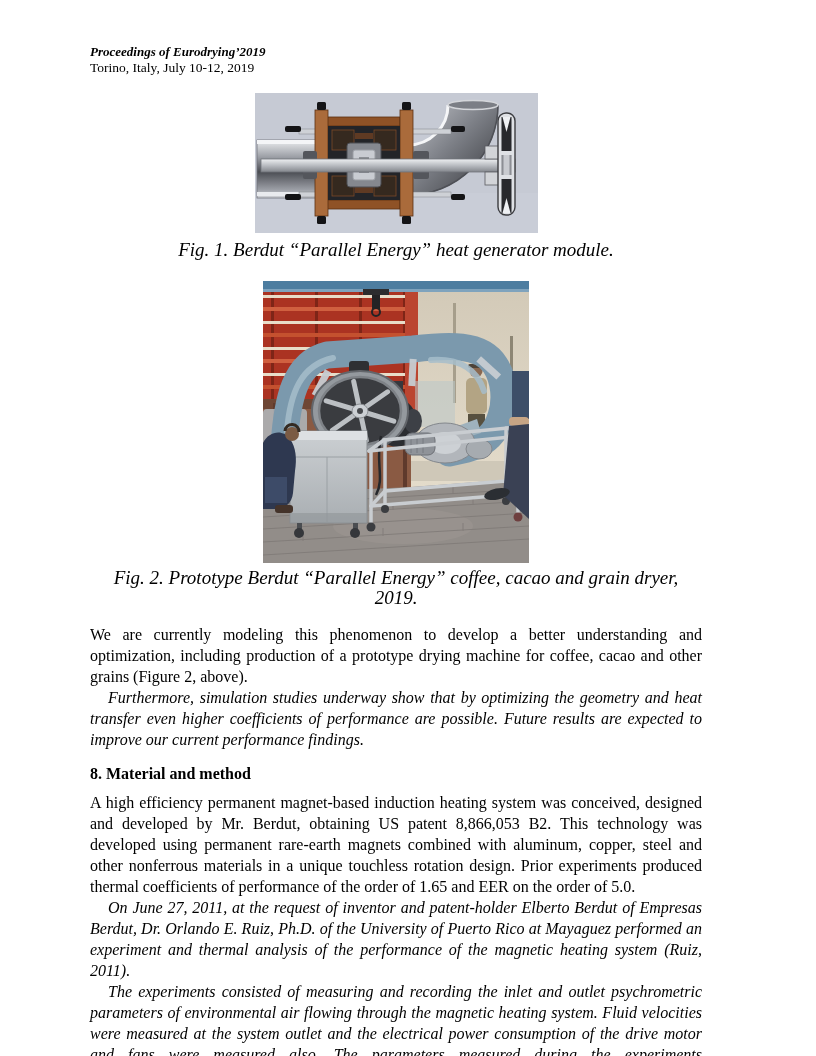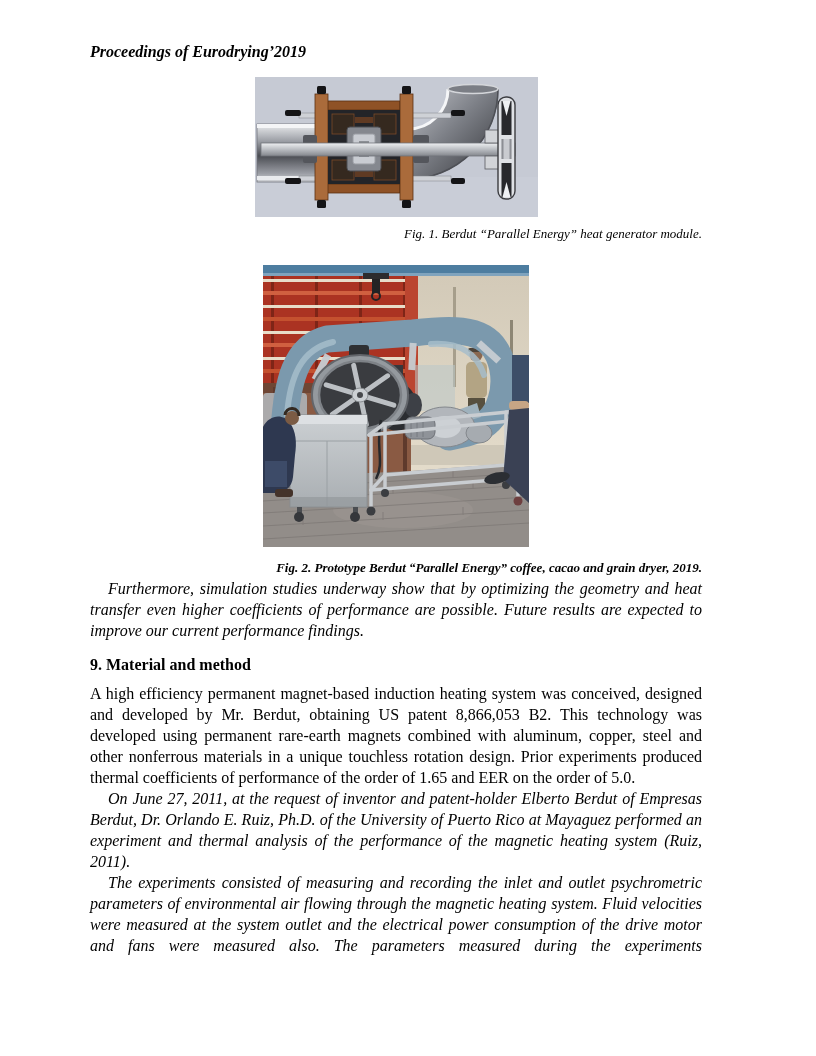--- a/index.html
+++ b/index.html
@@ -2,52 +2,53 @@
 <html><head>
 <meta charset="utf-8">
 <style>
   html, body { margin:0; padding:0; background:#ffffff; }
   .page {
     position:relative; width:816px; height:1056px; background:#ffffff;
     overflow:hidden; font-family:"Liberation Serif", serif; color:#000;
   }
   .content { position:absolute; left:90px; top:44px; width:612px; }
 
-  .hdr-line1 { font-weight:bold; font-style:italic; font-size:16px; line-height:16px; }
+  .hdr-line1 { font-weight:bold; font-style:italic; font-size:13px; line-height:16px; }
   .hdr-line2 { font-size:13.5px; line-height:16px; }
 
   .figwrap { display:block; }
   .fig1 { width:283px; height:140px; margin:17px auto 0; }
   .fig2 { width:266px; height:282px; margin:21px auto 0; }
   .fig1 svg, .fig2 svg { display:block; width:100%; height:100%; }
 
   .caption {
-    text-align:right; font-style:italic; font-size:13px; line-height:20px;
+    text-align:center; font-style:italic; font-size:19px; line-height:20px;
     margin:7px 0 0;
   }
-  .caption.c2 { margin-top:11px;font-weight:bold; }
+  .caption.c2 { margin-top:5px; }
 
   .bodytext p {
     font-size:16px; line-height:21px; text-align:justify; margin:0;
   }
   p.para-first { margin-top:16px; }
   p.ind { text-indent:18px;font-style:italic; }
   p.justify-last { text-align-last:justify; }
   h2.section {
     font-size:16px; line-height:21px; font-weight:bold; margin:13px 0 8px;
   }
 </style>
 </head>
 <body>
 
 <div class="page">
   <div class="content">
 
     <header>
       <div class="hdr-line1">Proceedings of Eurodrying’2019</div>
+      <div class="hdr-line2">Torino, Italy, July 10-12, 2019</div>
     </header>
 
     <div class="figwrap fig1">
 
       <svg viewBox="0 0 283 140" xmlns="http://www.w3.org/2000/svg">
         <defs>
           <linearGradient id="f1pipe" x1="0" y1="0" x2="0" y2="1">
             <stop offset="0" stop-color="#eceef0"></stop>
               <stop offset="0.3" stop-color="#9a9da4"></stop>
             <stop offset="0.55" stop-color="#4b4d53"></stop>
@@ -306,21 +307,22 @@
           <rect x="249" y="90" width="17" height="48" fill="#3d4e68"></rect>
           <rect x="246" y="136" width="20" height="9" rx="4" fill="#c7a585"></rect>
           <polygon points="246,145 266,143 266,238 240,214" fill="#3a4154"></polygon>
           <ellipse cx="234" cy="213" rx="13" ry="5.5" fill="#2b2e33" transform="rotate(-12 234 213)"></ellipse>
         </g>
       </svg>
     </div>
     <p class="caption c2">Fig. 2. Prototype Berdut “Parallel Energy” coffee, cacao and grain dryer, 2019.</p>
 
     <div class="bodytext">
+      <p class="para-first">We are currently modeling this phenomenon to develop a better understanding and optimization, including production of a prototype drying machine for coffee, cacao and other grains (Figure 2, above).</p>
       <p class="ind">Furthermore, simulation studies underway show that by optimizing the geometry and heat transfer even higher coefficients of performance are possible.  Future results are expected to improve our current performance findings.</p>
-      <h2 class="section">9. Material and method</h2>
+      <h2 class="section">8. Material and method</h2>
       <p>A high efficiency permanent magnet-based induction heating system was conceived, designed and developed by Mr. Berdut, obtaining US patent 8,866,053 B2. This technology was developed using permanent rare-earth magnets combined with aluminum, copper, steel and other nonferrous materials in a unique touchless rotation design.  Prior experiments produced thermal coefficients of performance of the order of 1.65 and EER on the order of 5.0.</p>
       <p class="ind">On June 27, 2011, at the request of inventor and patent-holder Elberto Berdut of Empresas Berdut, Dr. Orlando E. Ruiz, Ph.D. of the University of Puerto Rico at Mayaguez performed an experiment and thermal analysis of the performance of the magnetic heating system (Ruiz, 2011).</p>
       <p class="ind justify-last">The experiments consisted of measuring and recording the inlet and outlet psychrometric parameters of environmental air flowing through the magnetic heating system. Fluid velocities were measured at the system outlet and the electrical power consumption of the drive motor and fans were measured also. The parameters measured during the experiments</p>
     </div>
 
   </div>
 </div>
 
 </body></html>

